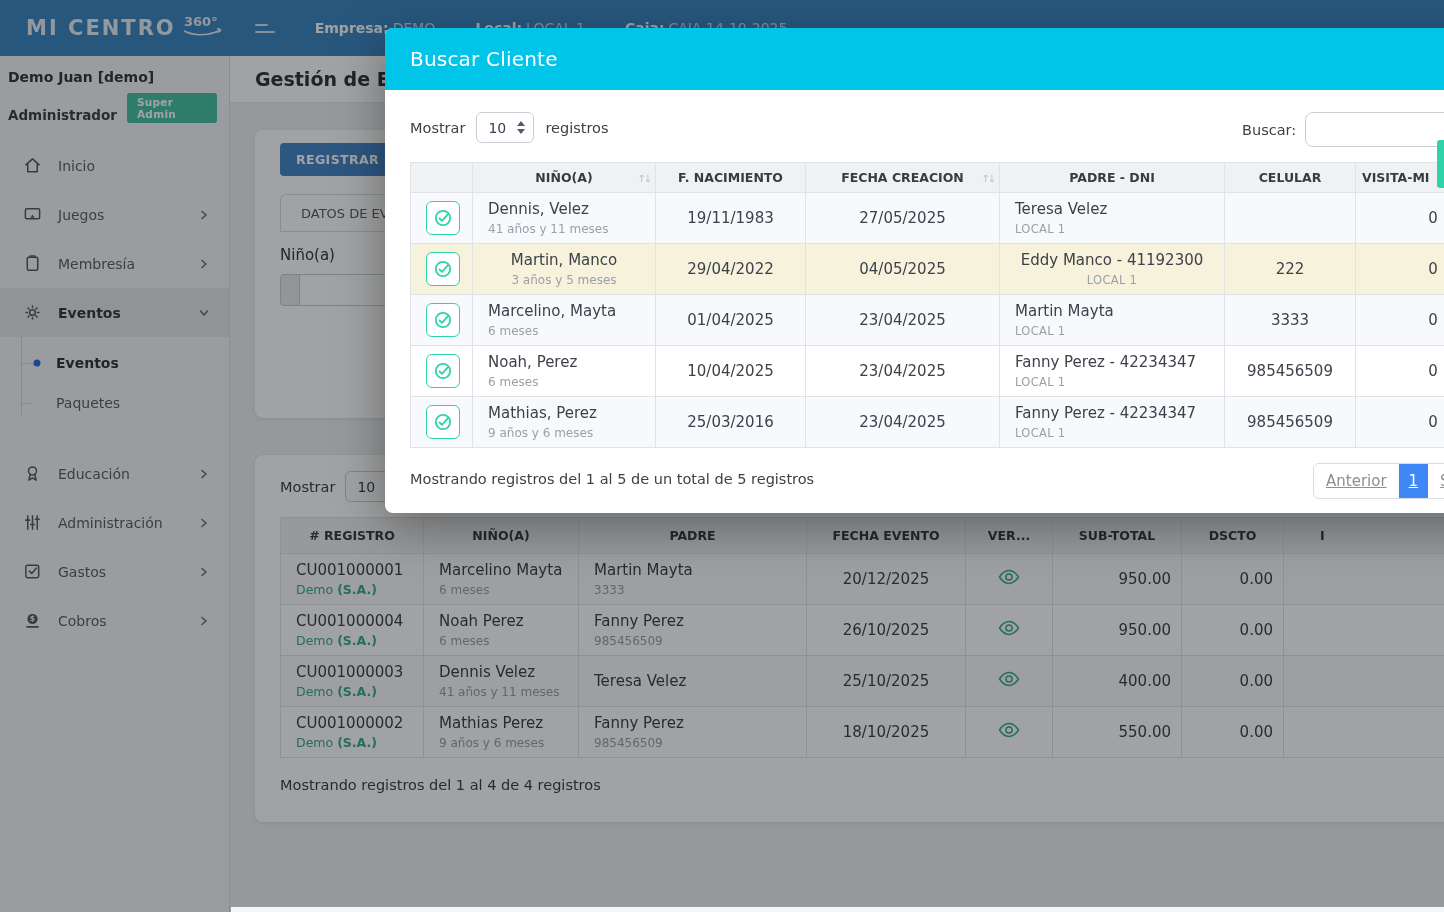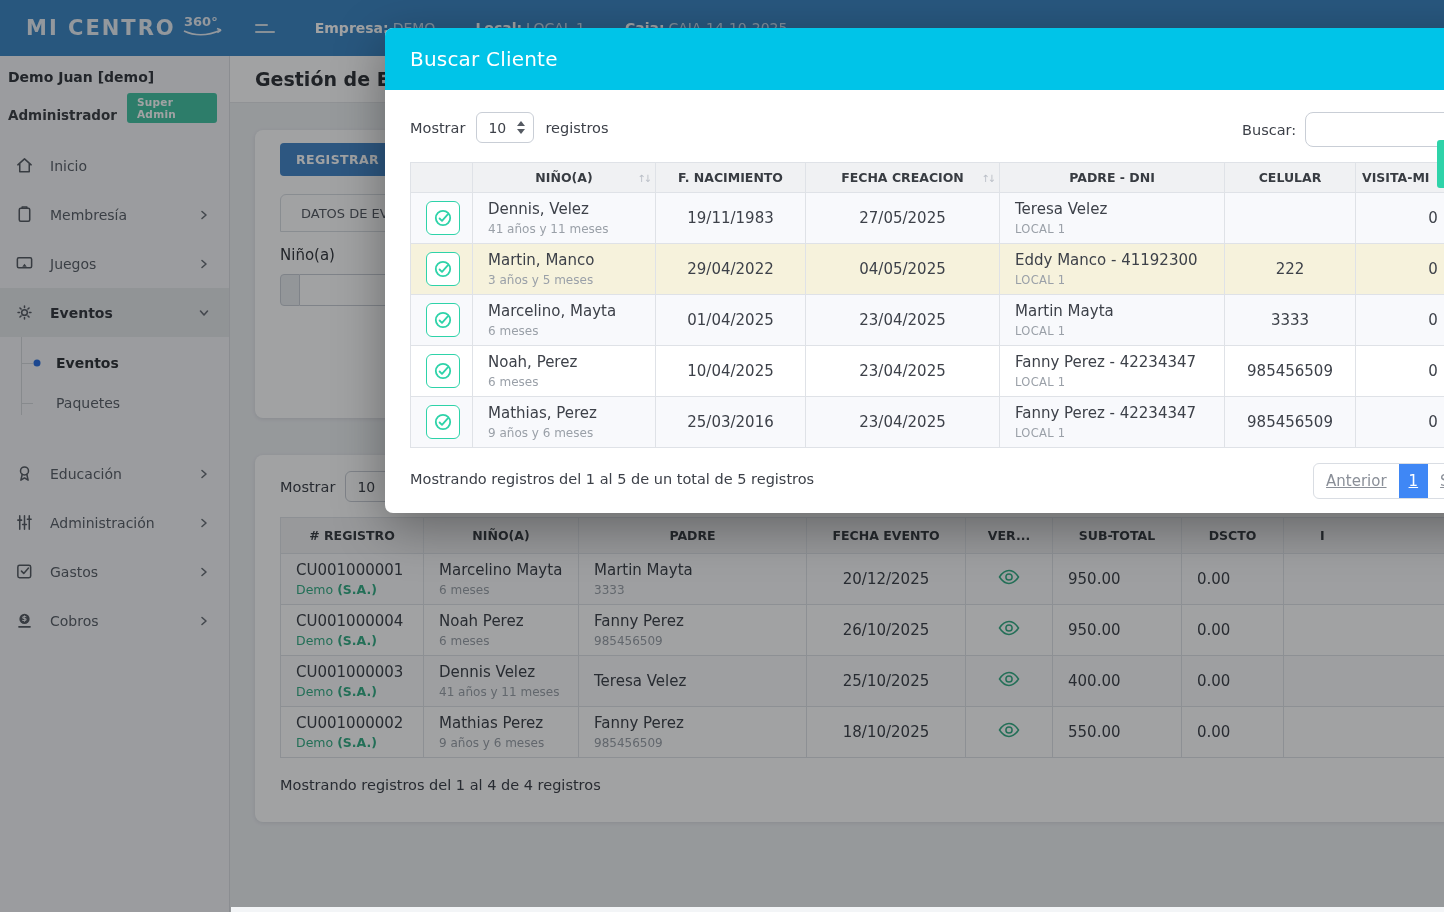--- a/index.html
+++ b/index.html
@@ -22,21 +22,21 @@
   .nav-info{margin-left:34px;display:flex;gap:40px;font-size:14px;color:rgba(255,255,255,.72);}
   .nav-info b{color:#fff;font-weight:700;margin-right:4px;text-align:center;}
 
   
   .sidebar{position:absolute;top:56px;left:0;width:230px;bottom:0;background:#f5f6f8;border-right:1px solid #dcdee2;z-index:5;}
   .user{padding:13px 12px 8px 8px;}
   .user-name{font-weight:700;font-size:14px;color:#33363c;}
   .user-role{font-weight:700;font-size:13.5px;color:#3c3f45;margin-top:8px;display:flex;align-items:flex-end;}
   .badge{background:var(--badge);color:#fff;font-size:10.5px;font-weight:700;padding:3px 10px;border-radius:3px;margin-left:10px;letter-spacing:.3px;}
   .menu{margin-top:10px;}
-  .side-item{position:relative;height:49px;display:flex;align-items:center;padding-left:15px;color:#5a5f68;font-size:14px;cursor:pointer;}
+  .side-item{position:relative;height:49px;display:flex;align-items:center;padding-left:23px;color:#5a5f68;font-size:14px;cursor:pointer;}
   .side-item .s-ico{display:inline-flex;margin-right:16px;color:#565b63;}
   .side-item.active{background:#e6e8eb;color:#34383e;font-weight:700;}
   .chev{position:absolute;right:20px;display:inline-flex;color:#6a6f77;}
   .chev.down{transform:rotate(90deg);}
   .submenu{position:relative;padding:6px 0 10px 0;}
   .submenu::before{content:'';position:absolute;left:21px;top:0;height:78px;width:1px;background:#d6d8db;}
   .sub-item{position:relative;height:40px;display:flex;align-items:center;padding-left:56px;font-size:14px;color:#5a5f68;cursor:pointer;}
   .sub-item::before{content:'';position:absolute;left:21px;width:12px;height:1px;background:#d6d8db;top:50%;}
   .sub-item .dot{position:absolute;left:37px;top:50%;transform:translate(-50%,-50%);width:7px;height:7px;border-radius:50%;background:#2b6fe0;}
   .sub-item.active{font-weight:700;color:#2f3237;}
@@ -69,21 +69,21 @@
   #events-table{position:absolute;left:25px;top:62px;width:1233px;}
   #events-table th{height:36px;}
   #events-table td{height:51px;}
   #events-table tbody tr:nth-child(odd) td{background:#fafbfc;}
   .cell-main{font-size:15px;color:#3d4149;line-height:1.25;}
   .cell-sub{font-size:12px;color:#9aa0a8;margin-top:3px;}
   .reg-sub{font-size:12.5px;color:var(--green);margin-top:3px;}
   .reg-sub b{font-weight:700;}
   .loc-sub{font-size:11.5px;color:#9aa0a8;margin-top:3px;letter-spacing:.3px;}
   td.c{text-align:center;}
-  td.r{text-align:left;padding-right:20px;margin-left:39px;}
+  td.r{text-align:right;padding-right:10px;margin-left:39px;}
   th.al{text-align:left;}
   .eye-btn{background:none;border:none;cursor:pointer;display:inline-flex;color:var(--green);}
   .table-info{position:absolute;left:25px;top:322px;font-size:14.5px;color:#3d4149;}
 
   
   .backdrop{position:absolute;top:0;left:0;right:0;bottom:0;background:rgba(8,10,14,.38);z-index:40;}
   .hscroll{position:absolute;left:231px;right:0;bottom:0;height:5px;background:#f3f5f7;z-index:45;}
 
   
   .modal{position:absolute;left:385px;top:28px;width:1125px;height:485px;background:#fff;border-radius:8px;z-index:100;box-shadow:0 14px 50px rgba(0,0,0,.35);}
@@ -92,21 +92,21 @@
   .modal-body{position:relative;padding:22px 0 0 25px;}
   .mc-row{position:relative;height:50px;}
   .mc-left{display:flex;align-items:center;font-size:14.5px;color:#3d4149;}
   .mc-left .select-box{margin:0 11px;}
   .mc-right{position:absolute;left:832px;top:0;display:flex;align-items:center;font-size:14.5px;color:#3d4149;}
   .search-input{margin-left:9px;width:170px;height:35px;border:1px solid #c9ced6;border-radius:8px;padding:0 10px;font-family:inherit;font-size:14px;}
   #clients-table{width:1100px;}
   #clients-table th{height:30px;}
   #clients-table td{height:51px;}
   #clients-table tbody tr:nth-child(odd) td{background:#f8f9fc;}
-  #clients-table tbody tr.hl td{background:var(--hl);}
+  #clients-table tbody tr.hl td{background:var(--hl);text-align:center;}
   .sort{position:absolute;right:5px;top:50%;transform:translateY(-50%);font-size:10px;color:#b9bec6;letter-spacing:-2px;font-weight:400;}
   .sel-btn{width:34px;height:34px;border:1.5px solid var(--teal);border-radius:6px;background:#fff;display:inline-flex;align-items:center;justify-content:center;cursor:pointer;color:var(--teal);}
   .mf-row{position:relative;margin-top:13px;height:40px;}
   .mf-info{position:absolute;left:0;top:10px;font-size:14.5px;color:#3d4149;}
   .pagination{position:absolute;left:903px;top:2px;display:flex;border:1px solid #d9dde3;border-radius:6px;overflow:hidden;height:36px;background:#fff;}
   .pg{line-height:34px;font-size:15px;color:#8a8f98;padding:0 12px;cursor:pointer;white-space:nowrap;text-decoration:underline;}
   .pg.active{background:var(--pg-active);color:#fff;padding:0 10px;}
   .edge-btn{position:absolute;left:1437px;top:140px;width:7px;height:48px;background:var(--teal);border-radius:3px 0 0 3px;z-index:110;}
 </style>
 </head>
@@ -145,39 +145,39 @@
         <span class="s-ico">
           <svg width="19" height="19" viewBox="0 0 20 20" fill="none" stroke="currentColor" stroke-width="1.6" stroke-linecap="round" stroke-linejoin="round">
             <path d="M3 9.3 10 3l7 6.3M5 8v8.5h10V8"></path>
           </svg>
         </span>
         <span>Inicio</span>
       </div>
       <div class="side-item">
         <span class="s-ico">
           <svg width="19" height="19" viewBox="0 0 20 20" fill="none" stroke="currentColor" stroke-width="1.6" stroke-linecap="round" stroke-linejoin="round">
+            <rect x="2.5" y="4" width="15" height="10.5" rx="1.5"></rect>
+            <path d="M10 10.2l2.4 3.1H7.6z" fill="currentColor" stroke="none"></path>
+          </svg>
+        </span>
+        <span>Juegos</span>
+        <span class="chev">
+          <svg width="10" height="10" viewBox="0 0 10 10" fill="none" stroke="currentColor" stroke-width="1.6" stroke-linecap="round" stroke-linejoin="round">
+            <path d="M3 1.5l4 3.5-4 3.5"></path>
+          </svg>
+        </span>
+      </div>
+      <div class="side-item">
+        <span class="s-ico">
+          <svg width="19" height="19" viewBox="0 0 20 20" fill="none" stroke="currentColor" stroke-width="1.6" stroke-linecap="round" stroke-linejoin="round">
             <rect x="4.5" y="3.5" width="11" height="13.5" rx="1.5"></rect>
             <path d="M7.5 3.5V2.2h5v1.3"></path>
           </svg>
         </span>
         <span>Membresía</span>
-        <span class="chev">
-          <svg width="10" height="10" viewBox="0 0 10 10" fill="none" stroke="currentColor" stroke-width="1.6" stroke-linecap="round" stroke-linejoin="round">
-            <path d="M3 1.5l4 3.5-4 3.5"></path>
-          </svg>
-        </span>
-      </div>
-      <div class="side-item">
-        <span class="s-ico">
-          <svg width="19" height="19" viewBox="0 0 20 20" fill="none" stroke="currentColor" stroke-width="1.6" stroke-linecap="round" stroke-linejoin="round">
-            <rect x="2.5" y="4" width="15" height="10.5" rx="1.5"></rect>
-            <path d="M10 10.2l2.4 3.1H7.6z" fill="currentColor" stroke="none"></path>
-          </svg>
-        </span>
-        <span>Juegos</span>
         <span class="chev">
           <svg width="10" height="10" viewBox="0 0 10 10" fill="none" stroke="currentColor" stroke-width="1.6" stroke-linecap="round" stroke-linejoin="round">
             <path d="M3 1.5l4 3.5-4 3.5"></path>
           </svg>
         </span>
       </div>
       <div class="side-item active">
         <span class="s-ico">
           <svg width="19" height="19" viewBox="0 0 20 20" fill="none" stroke="currentColor" stroke-width="1.6" stroke-linecap="round">
             <circle cx="10" cy="10" r="3"></circle>

